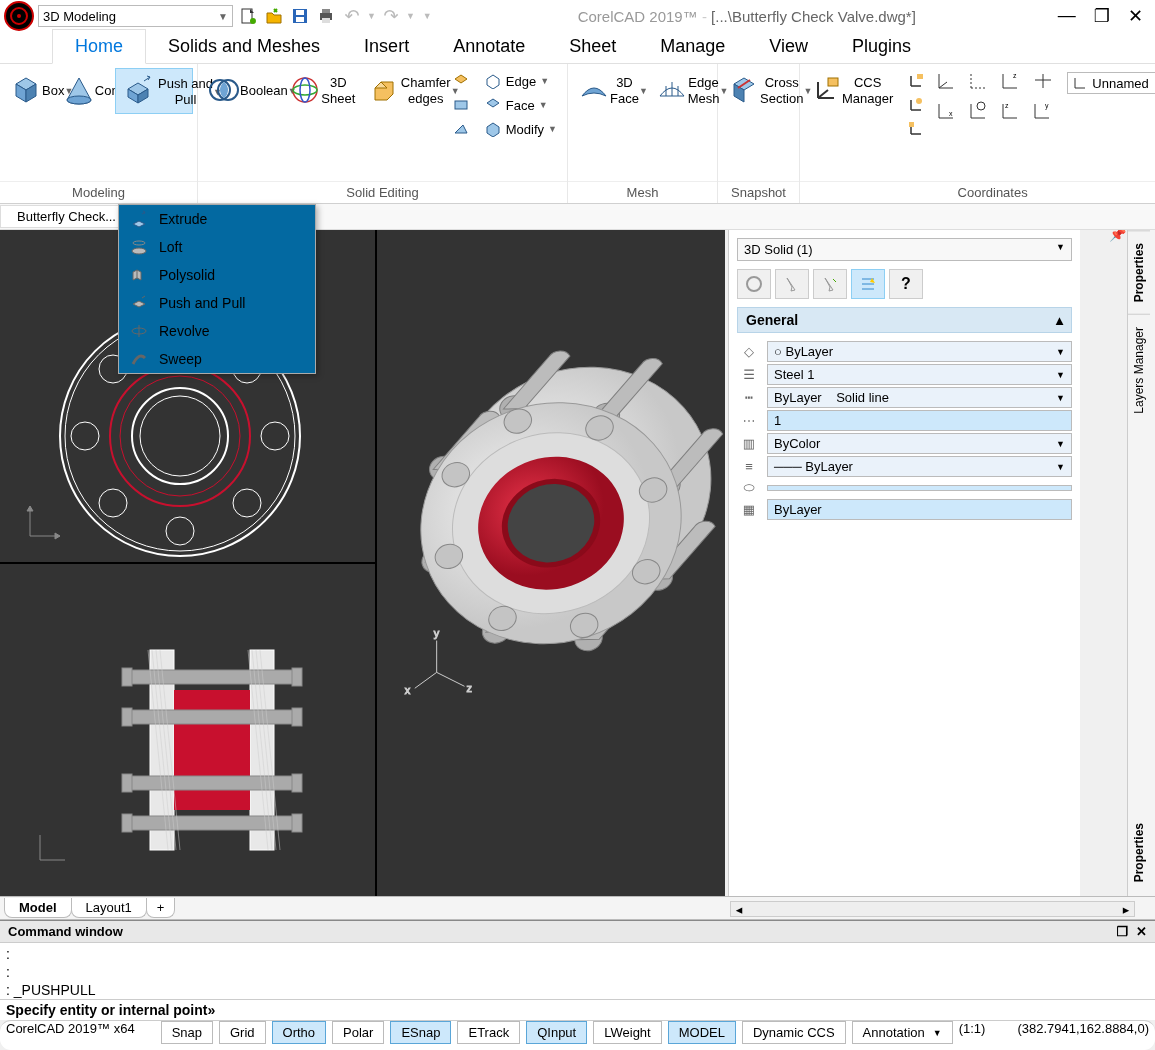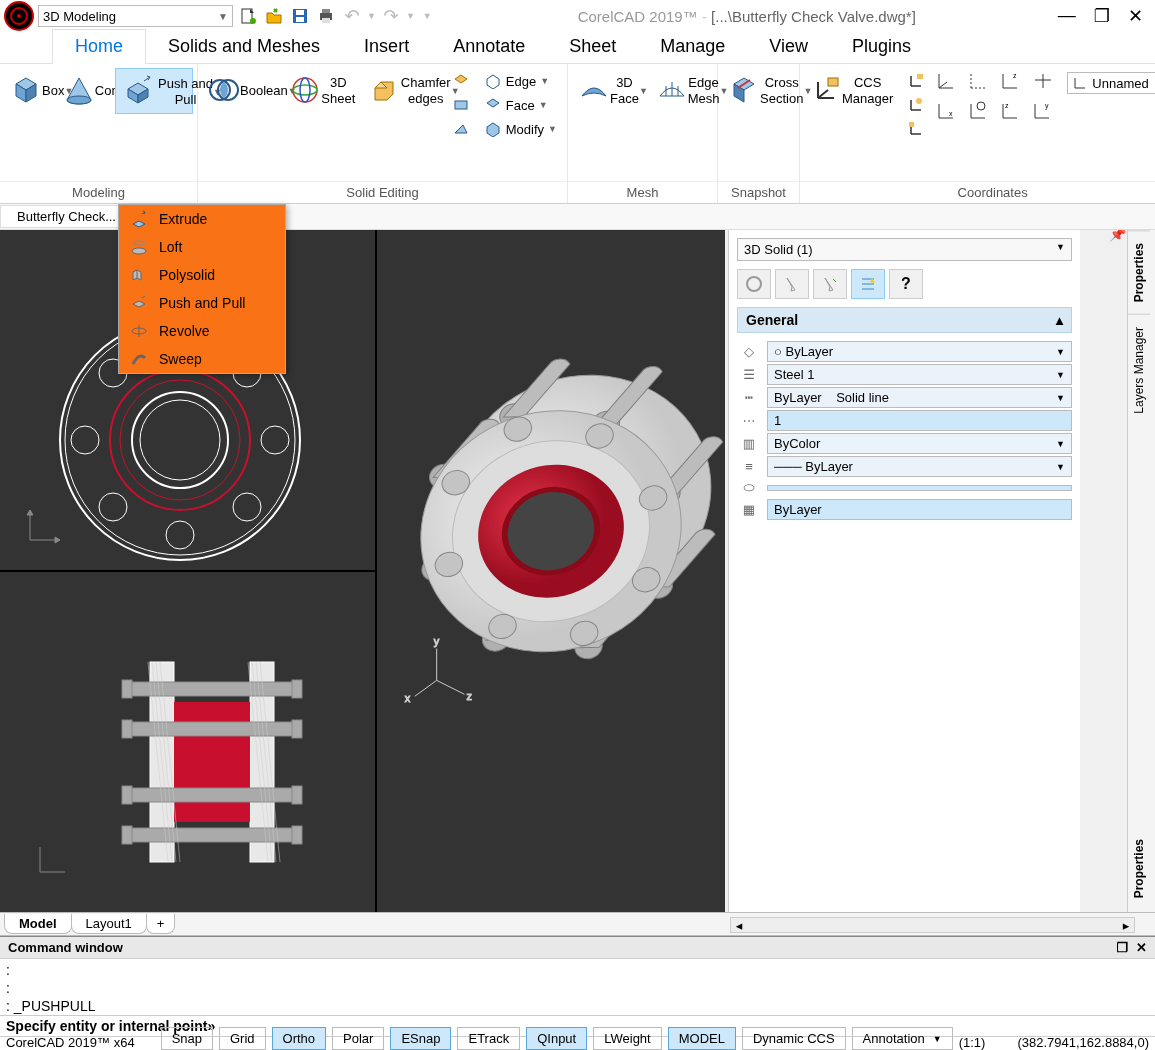--- a/index.html
+++ b/index.html
@@ -23,21 +23,21 @@
 .rgroup-body { flex:1; display:flex; align-items:flex-start; padding:4px; gap:2px; }
 .rgroup-label { height:22px; text-align:left; font-size:13px; color:#555; border-top:1px solid #eee; display:flex; align-items:center; justify-content:center; }
 .rbtn { display:flex; flex-direction:row; align-items:center; justify-content:flex-start; padding:4px 6px; cursor:pointer; min-width:48px; }
 .rbtn.active { background:#cde8fb; border:1px solid #8dcff4; }
 .rbtn .ricon { height:36px; display:flex; align-items:center; justify-content:center; }
 .rbtn .rlabel { font-size:13px; text-align:center; line-height:1.2; margin-top:2px; }
 .rbtn .dd { font-size:9px; color:#666; margin-top:2px; }
 .rsmall-col { display:flex; flex-direction:column; gap:2px; padding:2px; }
 .rsmall { display:flex; align-items:center; gap:4px; padding:2px 4px; cursor:pointer; font-size:13px; }
 .rsmall .sicon { width:18px; height:18px; display:flex; align-items:center; justify-content:center; }
-.dropdown-menu { position:absolute; top:140px; left:118px; width:168px; background:#f97316; border:1px solid #aaa; box-shadow:2px 2px 6px rgba(0,0,0,0.3); z-index:100; }
+.dropdown-menu { position:absolute; top:140px; left:118px; width:198px; background:#0369a1; border:1px solid #aaa; box-shadow:2px 2px 6px rgba(0,0,0,0.3); z-index:100; }
 .menu-item { display:flex; align-items:center; gap:10px; padding:4px 10px; cursor:pointer; font-size:14px; }
 .menu-item .micon { width:20px; height:20px; display:flex; align-items:center; justify-content:center; }
 .workarea { flex:1; display:flex; position:relative; overflow:hidden; }
 .doc-tab-strip { position:absolute; top:0; left:0; right:0; height:26px; background:#f8f8f8; border-bottom:1px solid #ddd; display:flex; align-items:center; z-index:5; }
 .doc-tab { padding:3px 16px; background:#fff; border:1px solid #ddd; font-size:13px; }
 .viewport-area { position:absolute; top:26px; left:0; bottom:0; width:725px; display:grid; grid-template-columns:375px 1fr; grid-template-rows:1fr 1fr; gap:2px; background:#000; }
 .viewport { background:#333; position:relative; overflow:hidden; }
 .vp-main { grid-row:1/3; grid-column:2; }
 .prop-panel { position:absolute; top:26px; left:728px; width:352px; bottom:0; background:#fff; border-left:1px solid #ccc; display:flex; flex-direction:column; }
 .pp-header-icons { position:absolute; top: -26px; right:-48px; width:20px; display:flex; flex-direction:column; gap:4px; align-items:center; padding:2px; }
@@ -60,21 +60,21 @@
 .ltab.active { font-weight:600; }
 .ltab.add { border-radius:0 0 8px 8px; padding:2px 10px; }
 .hscroll { position:absolute; right:20px; left:730px; height:16px; top:4px; background:#eee; border:1px solid #ccc; display:flex; align-items:center; }
 .hscroll .arrow { width:16px; text-align:center; }
 .hscroll .track { flex:1; position:relative; }
 .hscroll .thumb { position:absolute; left:18%; width:10%; top:0; bottom:0; background:#bbb; }
 .cmd-window { border-top:1px solid #888; background:#fff; }
 .cmd-title { background:#e8e8e8; border-bottom:1px solid #ccc; padding:3px 8px; font-weight:600; font-size:13px; display:flex; justify-content:space-between; }
 .cmd-body { padding:2px 6px; font-size:14px; line-height:1.3; height: 56px; }
 .cmd-prompt { border-top:1px solid #ccc; padding:2px 6px; font-weight:600; font-size:14px; }
-.status-bar { height:14px; background:#fff; border-top:1px solid #ccc; display:flex; align-items:flex-end; padding:0 6px; gap:6px; font-size:13px; }
+.status-bar { height:30px; background:#fff; border-top:1px solid #ccc; display:flex; align-items:flex-start; padding:0 6px; gap:6px; font-size:13px;border-radius:11px; }
 .sbtn { border:1px solid #bbb; padding:3px 10px; cursor:pointer; font-size:13px; }
 .sbtn.on { background:#cde8fb; border-color:#5aa6d8; }
 .sbtn.combo { display:flex; align-items:center; gap:8px; }
 svg { display:block; }
 </style>
 </head>
 <body>
 
 <div class="titlebar">
   <div class="logo"></div>

